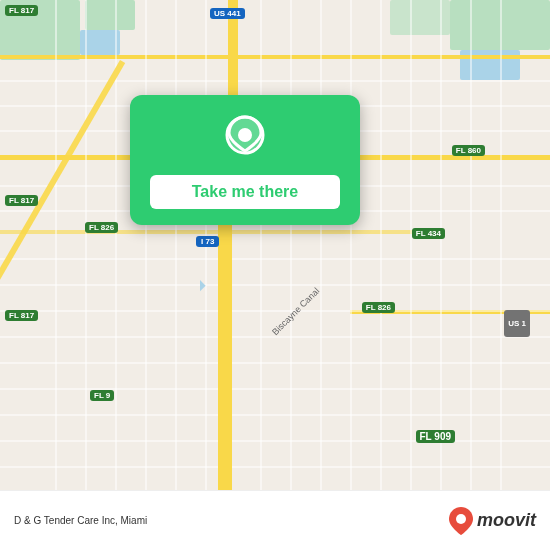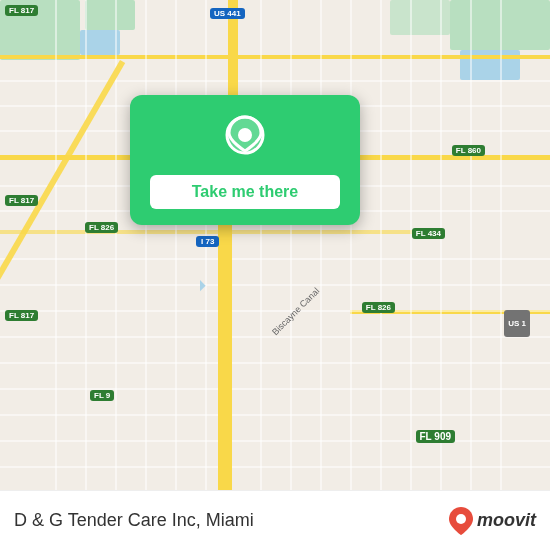--- a/index.html
+++ b/index.html
@@ -116,21 +116,21 @@
       align-items: center;
       justify-content: space-between;
       padding: 0 14px;
       border-top: 1px solid #eee;
       position: absolute;
       bottom: 0;
       left: 0;
     }
 
     #place-name {
-      font-size: 18px;
+      font-size: 10px;
       color: #333;
       font-weight: 400;
     }
 
     
     .moovit-logo {
       display: flex;
       align-items: center;
       gap: 4px;
     }

